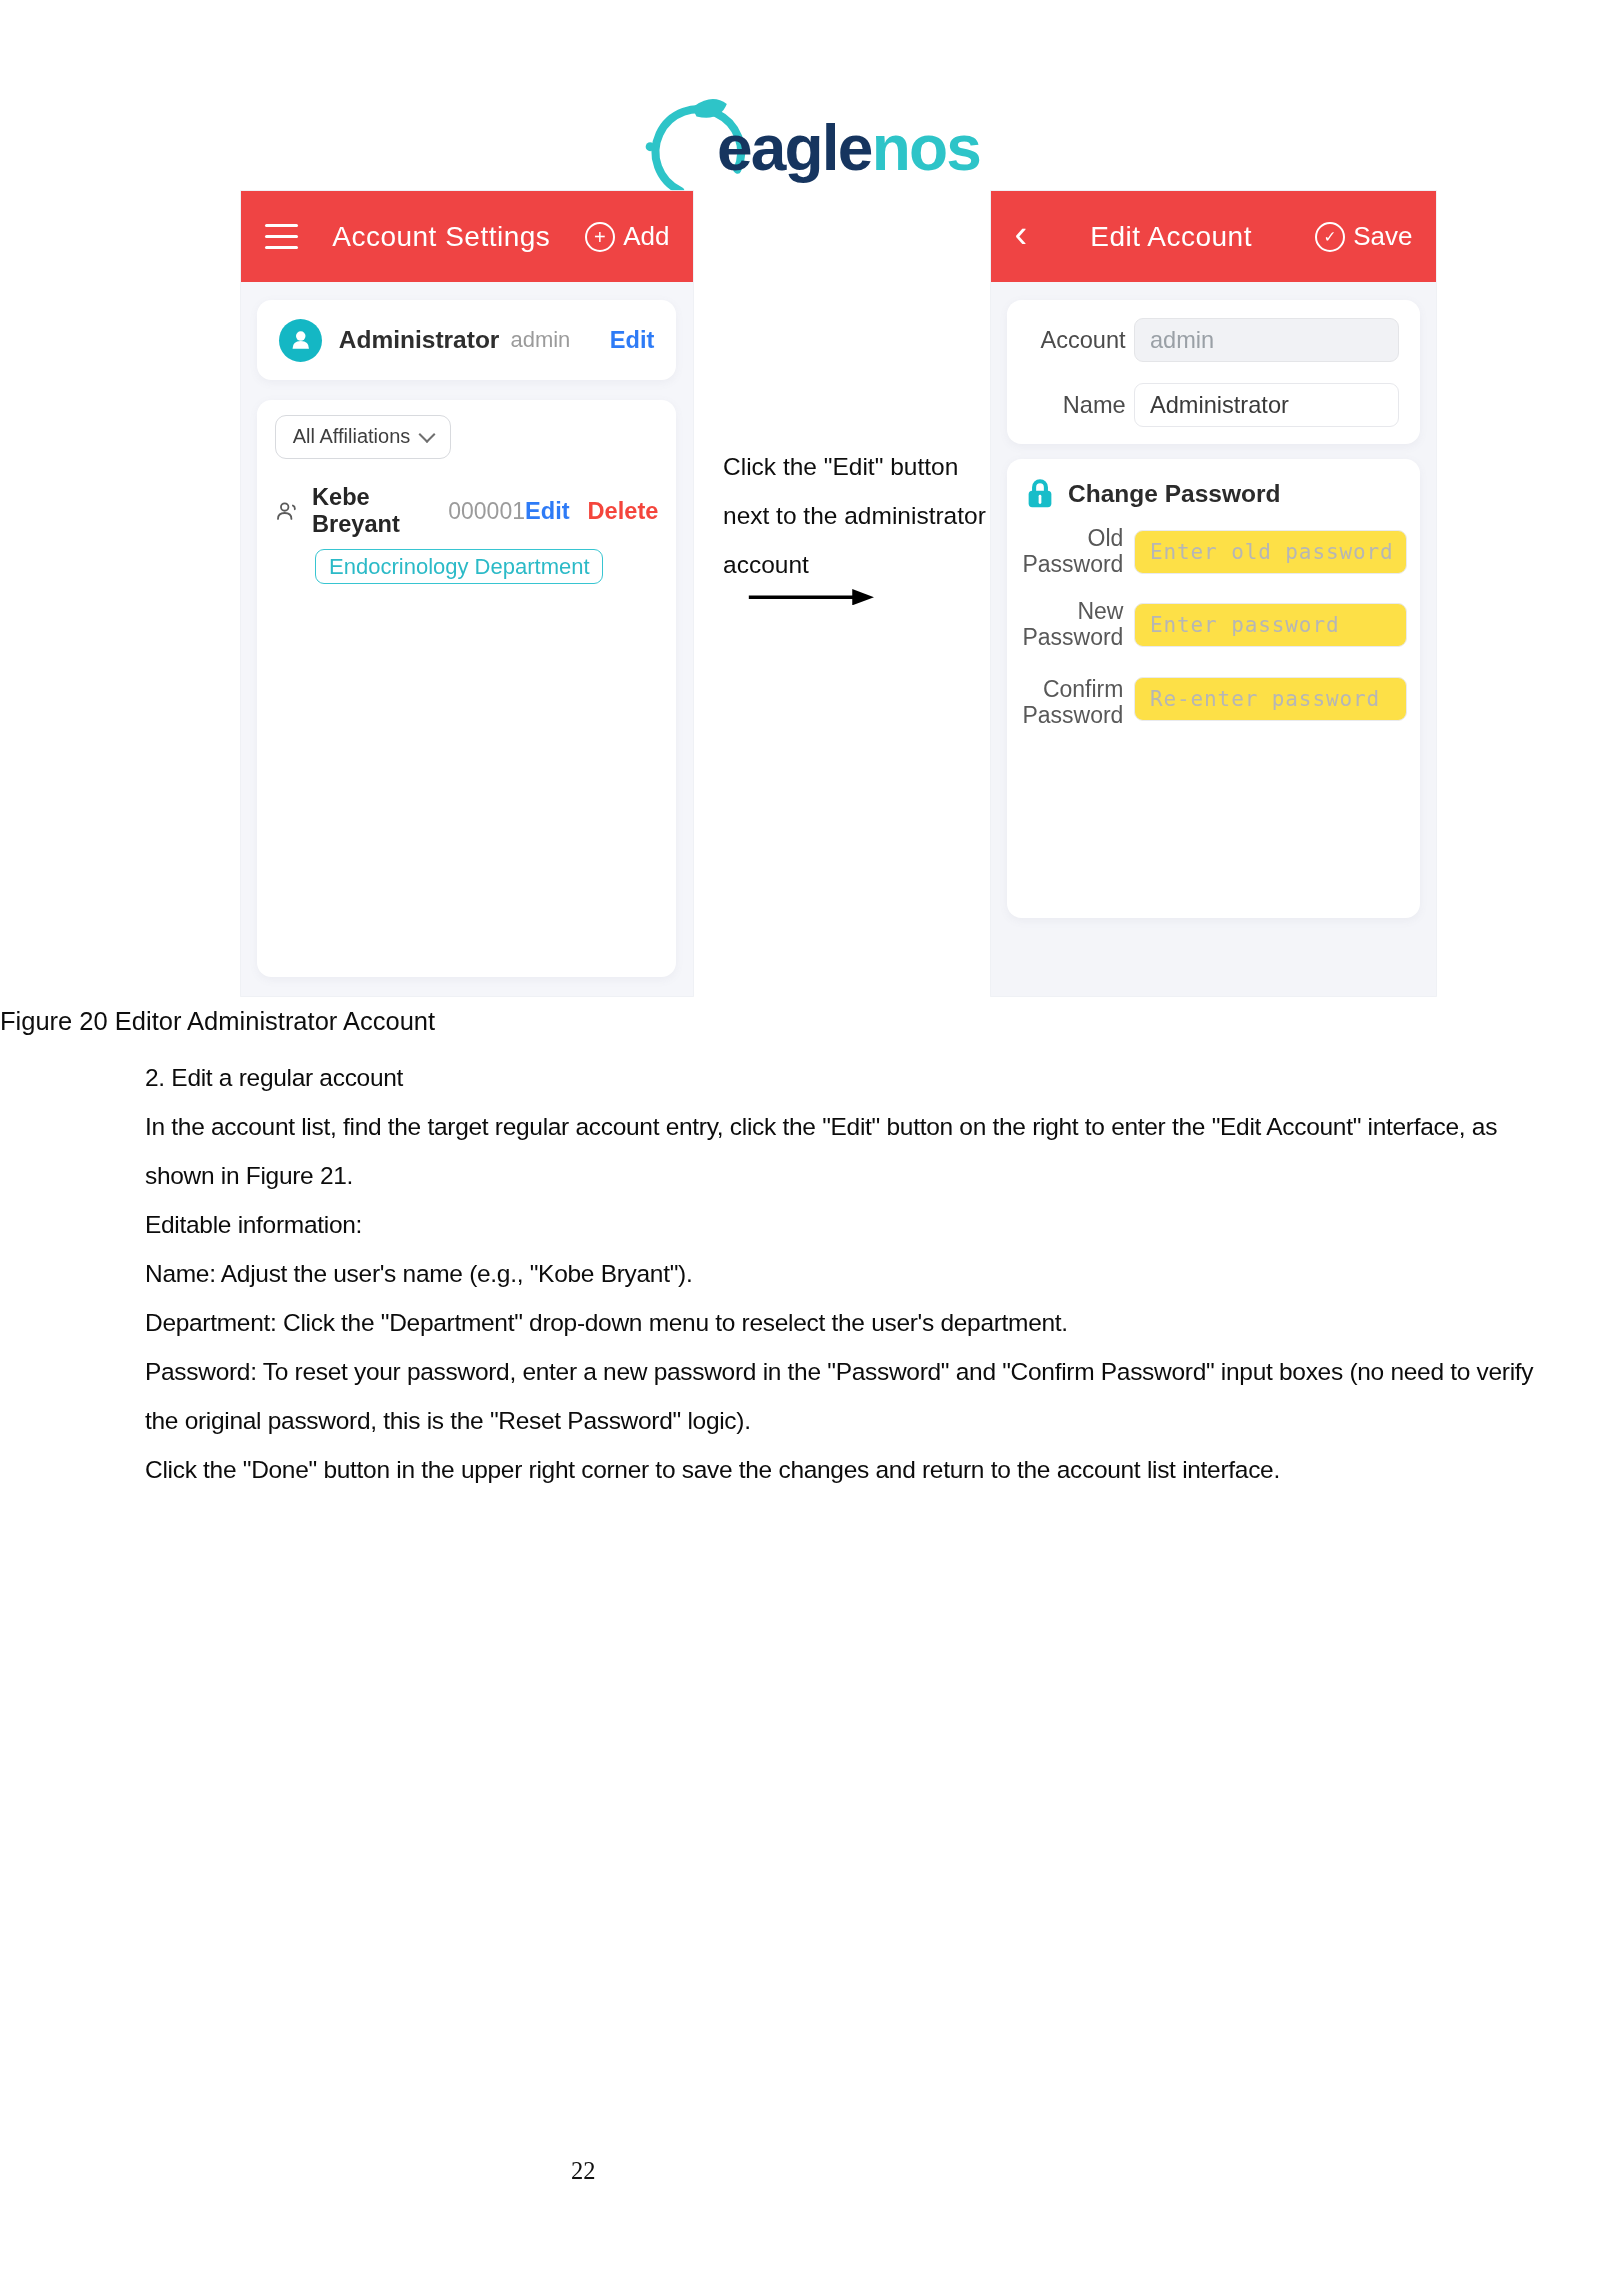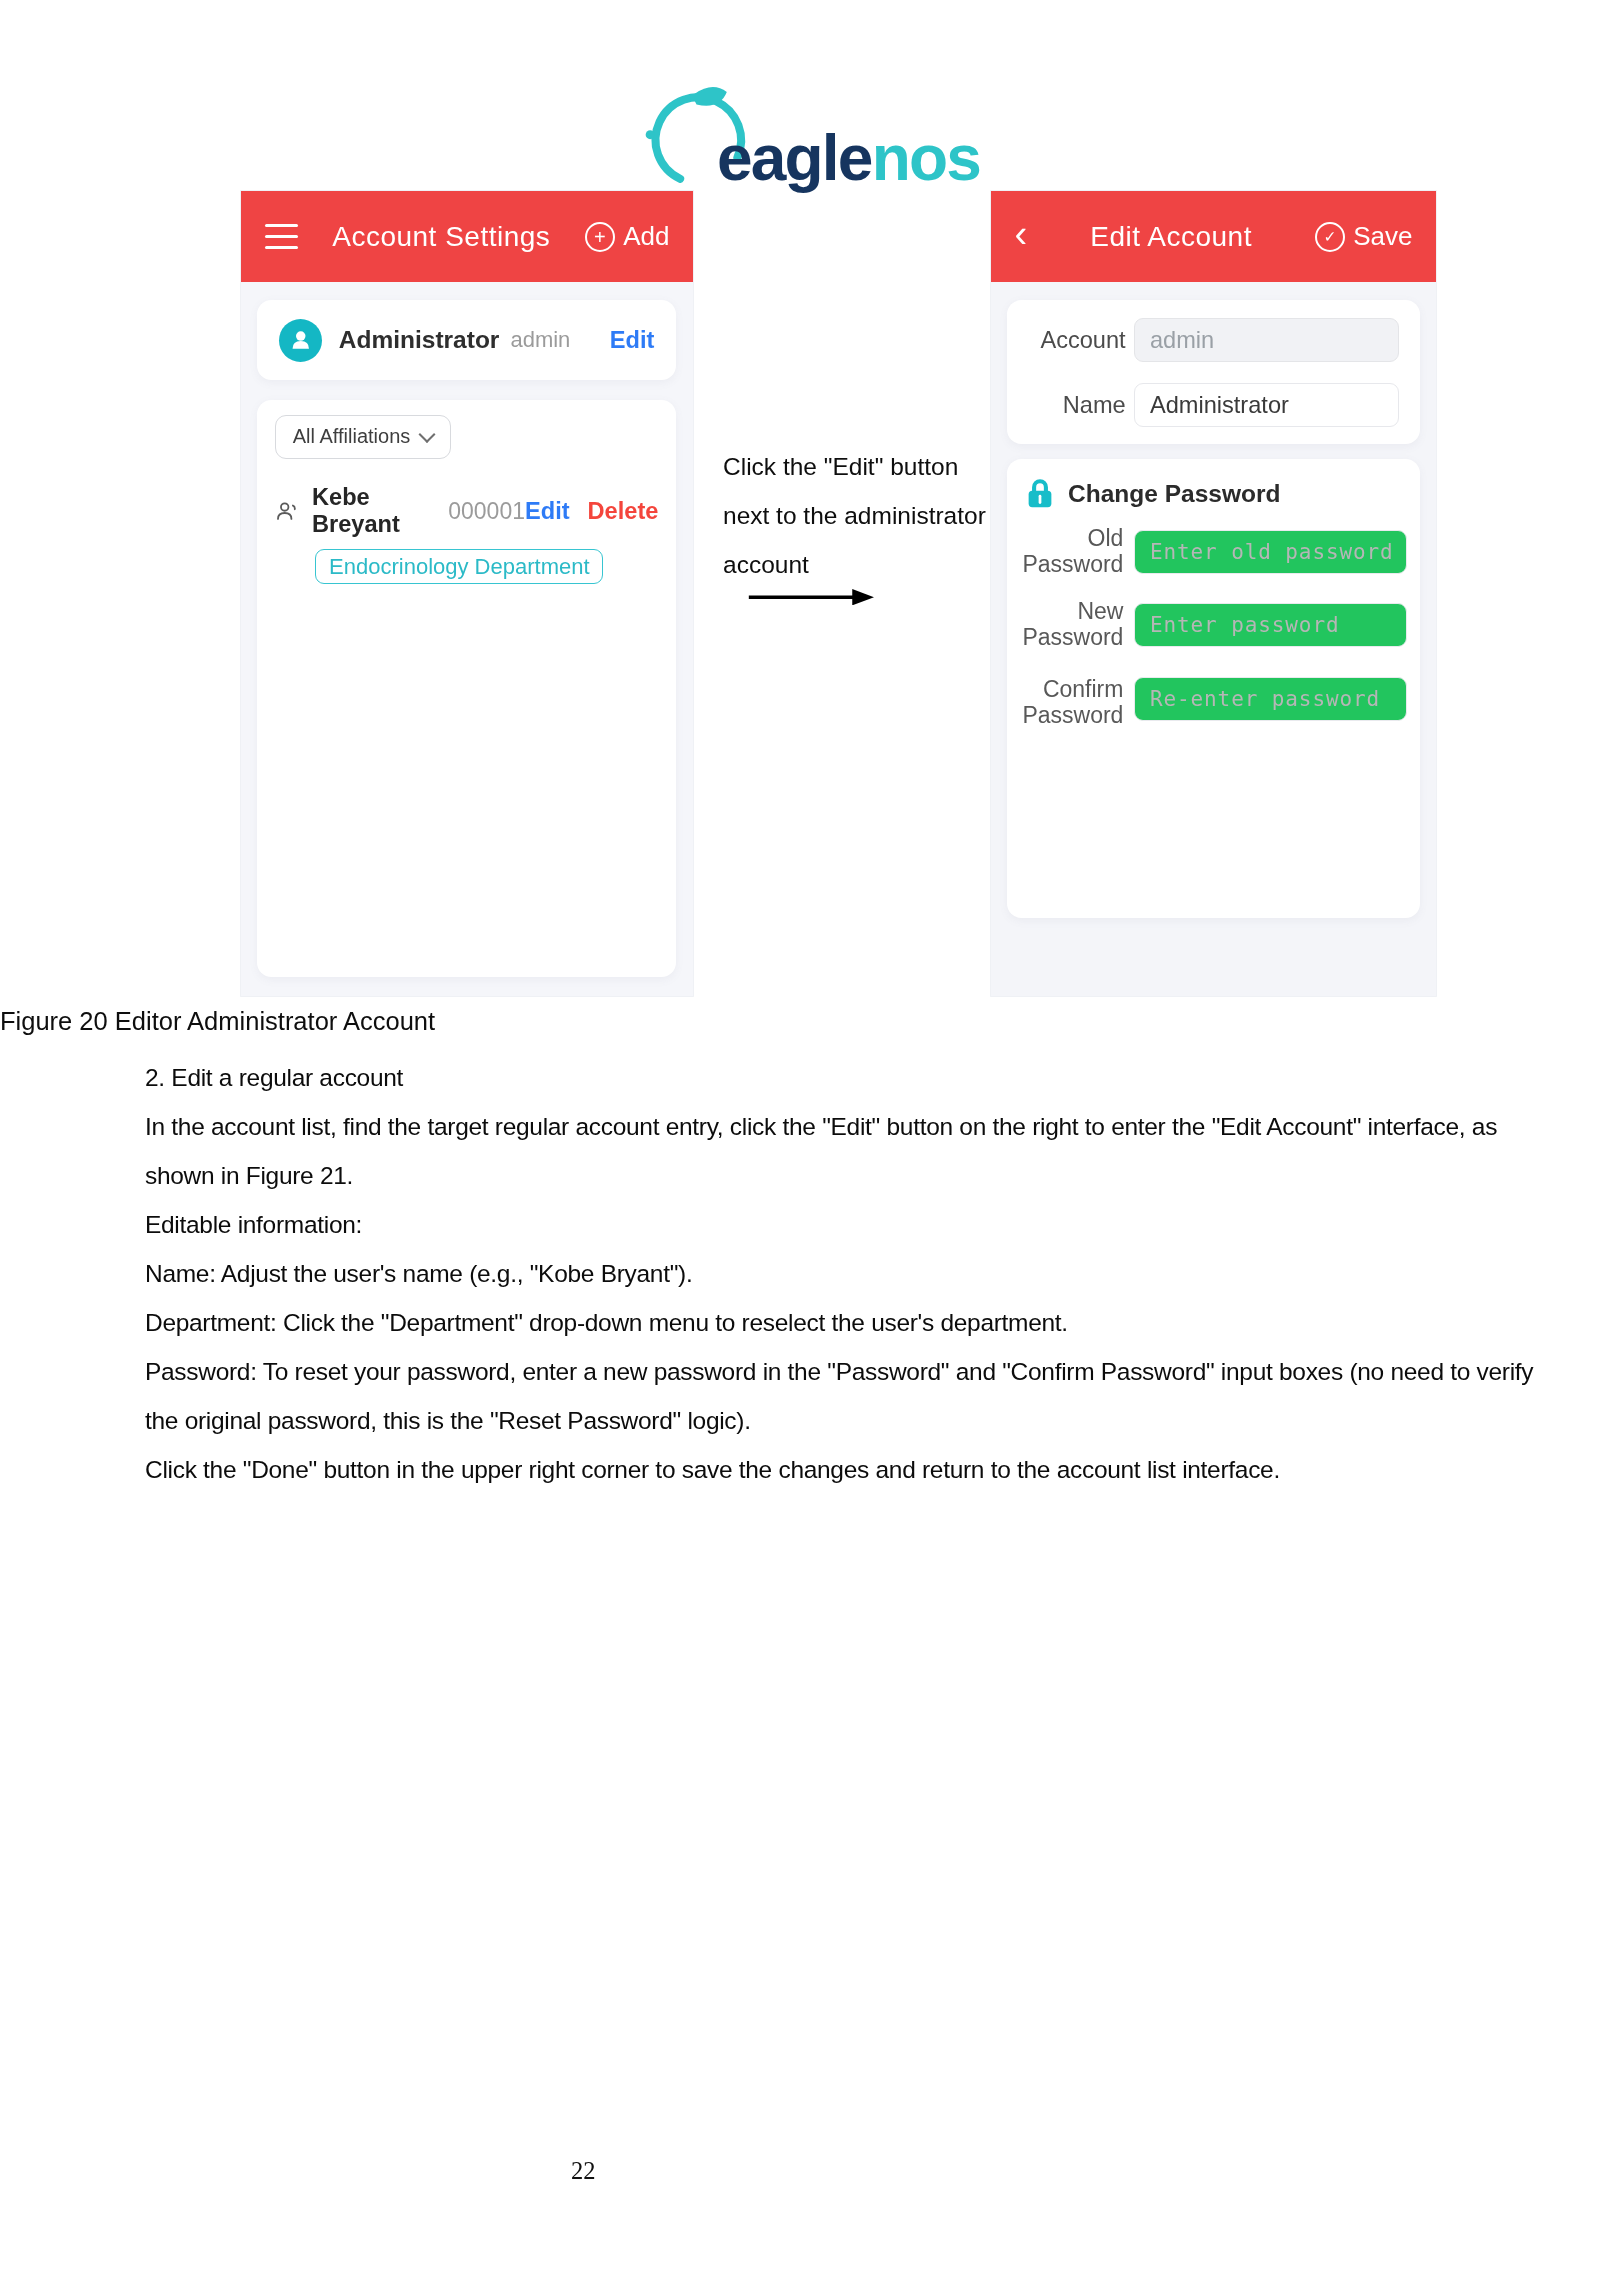--- a/index.html
+++ b/index.html
@@ -1,20 +1,20 @@
 <!DOCTYPE html>
 <html style="font-size:14.5px"><head>
 <meta charset="utf-8">
 <style>
   html,body{margin:0;padding:0;background:#ffffff;}
   .page{position:relative;width:1623px;height:2296px;background:#ffffff;overflow:hidden;
         font-family:"Liberation Sans",sans-serif;color:#101010;}
 
   
-  .logo{position:absolute;left:0;right:0;top:72px;height:118px;display:flex;align-items:flex-end;justify-content:center;gap:36px;}
+  .logo{position:absolute;left:0;right:0;top:89px;height:118px;display:flex;align-items:center;justify-content:center;gap:36px;}
   .logo-swoosh{width:107px;height:107px;flex:0 0 auto;}
   .logo-text{font-size:64px;font-weight:800;letter-spacing:-1.8px;margin-left:-69px;line-height:1;}
   .logo-eagle{color:#16355F;}
   .logo-nos{color:#2EC4C8;}
 
   
   .phone{position:absolute;top:191px;height:805px;background:#f5f6fa;box-shadow:0 0 0 0.9px #eef0f4;}
   .phone-left{left:241px;width:452px;}
   .phone-right{left:991px;width:445px;background:#f4f5f9;}
   .ph-header{height:91px;background:#ef4444;display:flex;align-items:center;padding:0 23.6px;box-sizing:border-box;color:#fff;}
@@ -54,21 +54,21 @@
   .pwd-card{left:16.4px;top:268px;width:413px;height:459px;}
   .f-label{position:absolute;left:7.3px;width:111px;text-align:right;font-size:23.6px;color:#4b4b4b;line-height:44px;}
   .f-input{position:absolute;left:127px;width:265px;height:44px;border-radius:9px;box-sizing:border-box;
            font-family:"Liberation Sans",sans-serif;font-size:23.6px;padding:0 14.5px;outline:none;}
   .inp-disabled{background:#f1f2f5;border:1.8px solid #e4e5e8;color:#9aa0a6;}
   .inp-normal{background:#fff;border:1.8px solid #e7e8ec;color:#3a3a3a;font-weight:500;}
   .pwd-title-row{position:absolute;left:18px;top:18px;display:flex;align-items:center;gap:12.7px;}
   .pwd-title{font-size:24.5px;font-weight:700;color:#2b2b2b;}
   .p-label{position:absolute;left:0;width:116px;text-align:right;font-size:23px;color:#585858;line-height:25.5px;}
   .p-input{position:absolute;left:127px;width:273px;height:44px;border-radius:9px;box-sizing:border-box;
-           background:#22c55e;border:1.8px solid #e9eaee;font-family:"DejaVu Sans Mono",monospace;font-size:21px;
+           background:#fde047;border:1.8px solid #e9eaee;font-family:"DejaVu Sans Mono",monospace;font-size:21px;
            letter-spacing:0.9px;color:#3a3a3a;padding:0 14.5px;outline:none;}
   .p-input::placeholder{color:#b6b6b6;font-family:"DejaVu Sans Mono",monospace;}
   .f-input::placeholder{color:#b6b6b6;}
 
   
   .annotation{position:absolute;left:723px;top:442px;width:273px;font-size:24.5px;color:#0e0e0e;}
   .annotation div{height:49px;display:flex;align-items:center;}
   .arrow-svg{position:absolute;left:747px;top:589px;}
 
   

